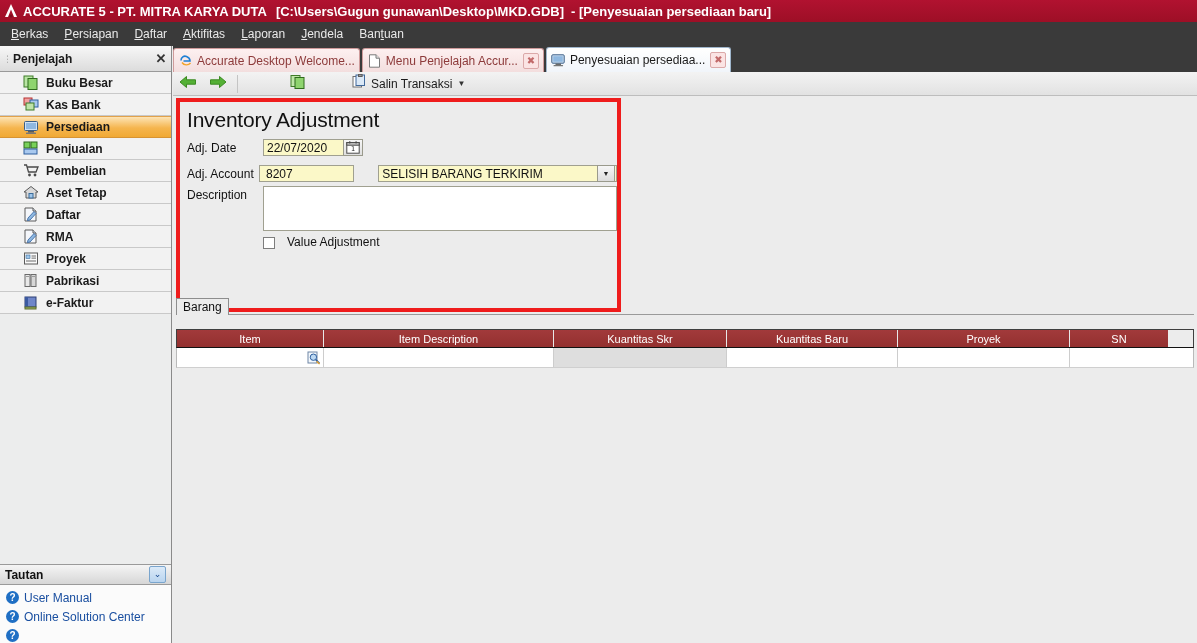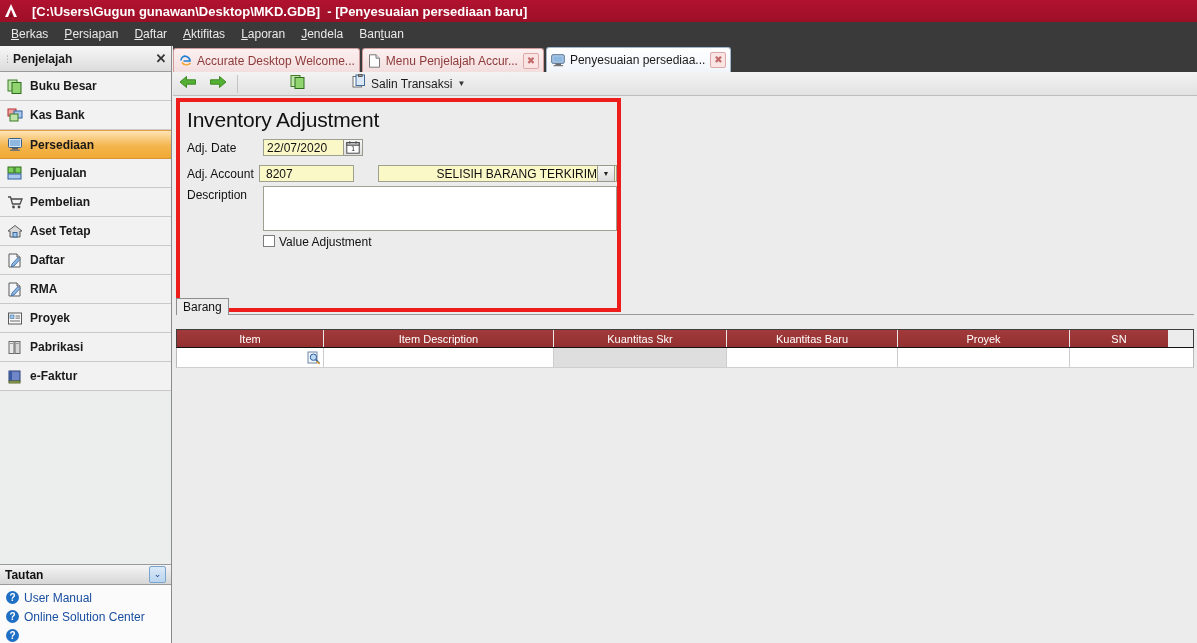--- a/index.html
+++ b/index.html
@@ -62,23 +62,23 @@
     letter-spacing:0;
   }
   #sidebar-title{
     font-weight:bold;font-size:12px;color:#1a1a1a;margin-left:2px;flex:1;
   }
   #sidebar-close{
     width:20px;text-align:center;font-size:13px;color:#333;font-weight:bold;
     cursor:pointer;
   }
   .nav-item{
-    height:29px;display:flex;align-items:center;
+    height:22px;display:flex;align-items:center;
     border-bottom:1px solid #c9c9c9;
-    box-sizing:border-box;padding-left:6px;
+    box-sizing:border-box;padding-left:22px;
     font-weight:bold;font-size:12px;color:#1a1a1a;
     background:#f2f2f2;
     cursor:pointer;
   }
   .nav-item.active{
     background:linear-gradient(to bottom,#fde4b5 0%,#f5b54e 55%,#f0a934 100%);
     border-top:1px solid #e2a24b;
     border-bottom:1px solid #d79433;
   }
   .nav-ico{width:18px;height:16px;margin-right:6px;flex:0 0 18px;
@@ -193,37 +193,37 @@
   #date-btn{
     width:20px;height:17px;box-sizing:border-box;
     background:linear-gradient(to bottom,#f6f6f6,#dfdfdf);
     border:1px solid #9a9a8c;
     display:flex;align-items:center;justify-content:center;cursor:pointer;
   }
   #adj-acct{width:100px;padding-left:6px;}
   #acct-name-wrap{
     margin-left:24px;display:flex;align-items:center;
     border:1px solid #a0a090;background:#fbf8c8;height:17px;
-    box-sizing:border-box;width:252px;text-align:right;
+    box-sizing:border-box;width:252px;
   }
   #acct-name{flex:1;font-size:12px;padding-left:3px;color:#111;
     white-space:nowrap;overflow:hidden;}
   #acct-caret{
     width:16px;height:15px;
     background:linear-gradient(to bottom,#f6f6f6,#dcdcdc);
     border:1px solid #9a9a8c;margin-right:1px;
     display:flex;align-items:center;justify-content:center;
     font-size:7px;color:#222;cursor:pointer;
   }
   .frow.desc{align-items:flex-start;margin-top:4px;}
   #desc-box{
     width:354px;height:45px;background:#ffffff;border:1px solid #a0a090;
     box-sizing:border-box;
   }
-  #valadj-row{display:flex;align-items:flex-start;margin-top:4px;margin-left:79px;}
+  #valadj-row{display:flex;align-items:flex-end;margin-top:4px;margin-left:79px;gap:8px;}
   #valadj-chk{
     width:12px;height:12px;background:#fff;border:1px solid #7d7d7d;
     margin-right:4px;cursor:pointer;box-sizing:border-box;
   }
   #valadj-label{font-size:12px;color:#111;}
 
   
   #barang-tabrow{
     position:absolute;left:3px;top:252px;width:1018px;height:17px;
     border-bottom:1px solid #9a9a9a;box-sizing:border-box;
@@ -277,20 +277,21 @@
 </head>
 <body>
 
 <div id="titlebar">
   <span id="app-logo">
     <svg width="16" height="16" viewBox="0 0 16 16">
       <path d="M8 1 L14 14 L11 14 L8 6.5 L5 14 L2 14 Z" fill="#ffffff"></path>
       <circle cx="8" cy="13" r="1.6" fill="#7d0c1d"></circle>
     </svg>
   </span>
+  <span id="title-main" class="title-seg">ACCURATE 5  - PT. MITRA KARYA DUTA</span>
   <span id="title-path" class="title-seg">[C:\Users\Gugun gunawan\Desktop\MKD.GDB]</span>
   <span id="title-doc" class="title-seg">- [Penyesuaian persediaan baru]</span>
 </div>
 
 <div id="menubar">
   <div class="menu-item"><u>B</u><span>erkas</span></div>
   <div class="menu-item"><u>P</u><span>ersiapan</span></div>
   <div class="menu-item"><u>D</u><span>aftar</span></div>
   <div class="menu-item"><u>A</u><span>ktifitas</span></div>
   <div class="menu-item"><u>L</u><span>aporan</span></div>

